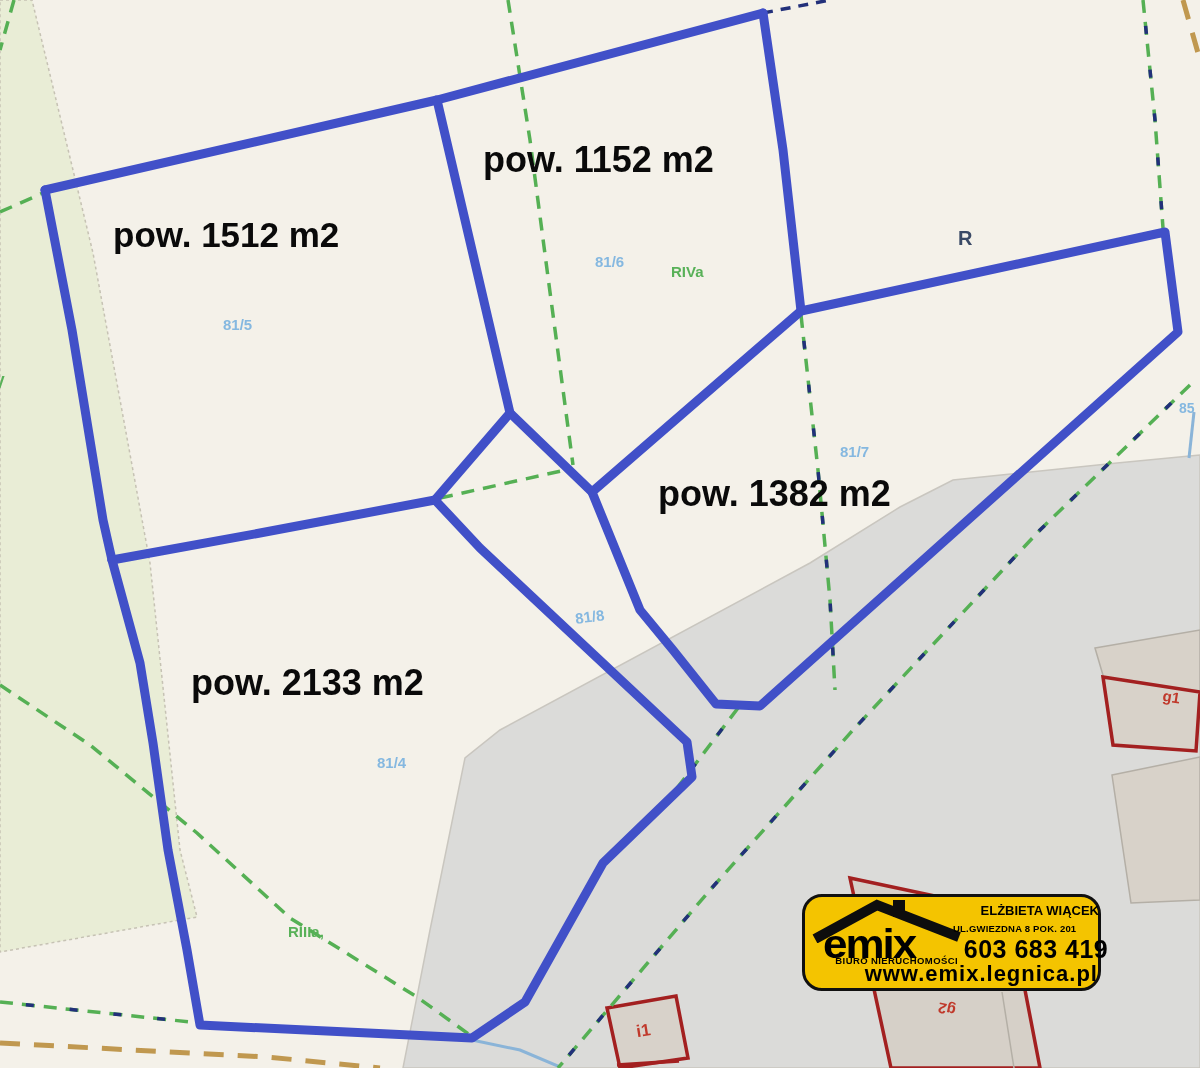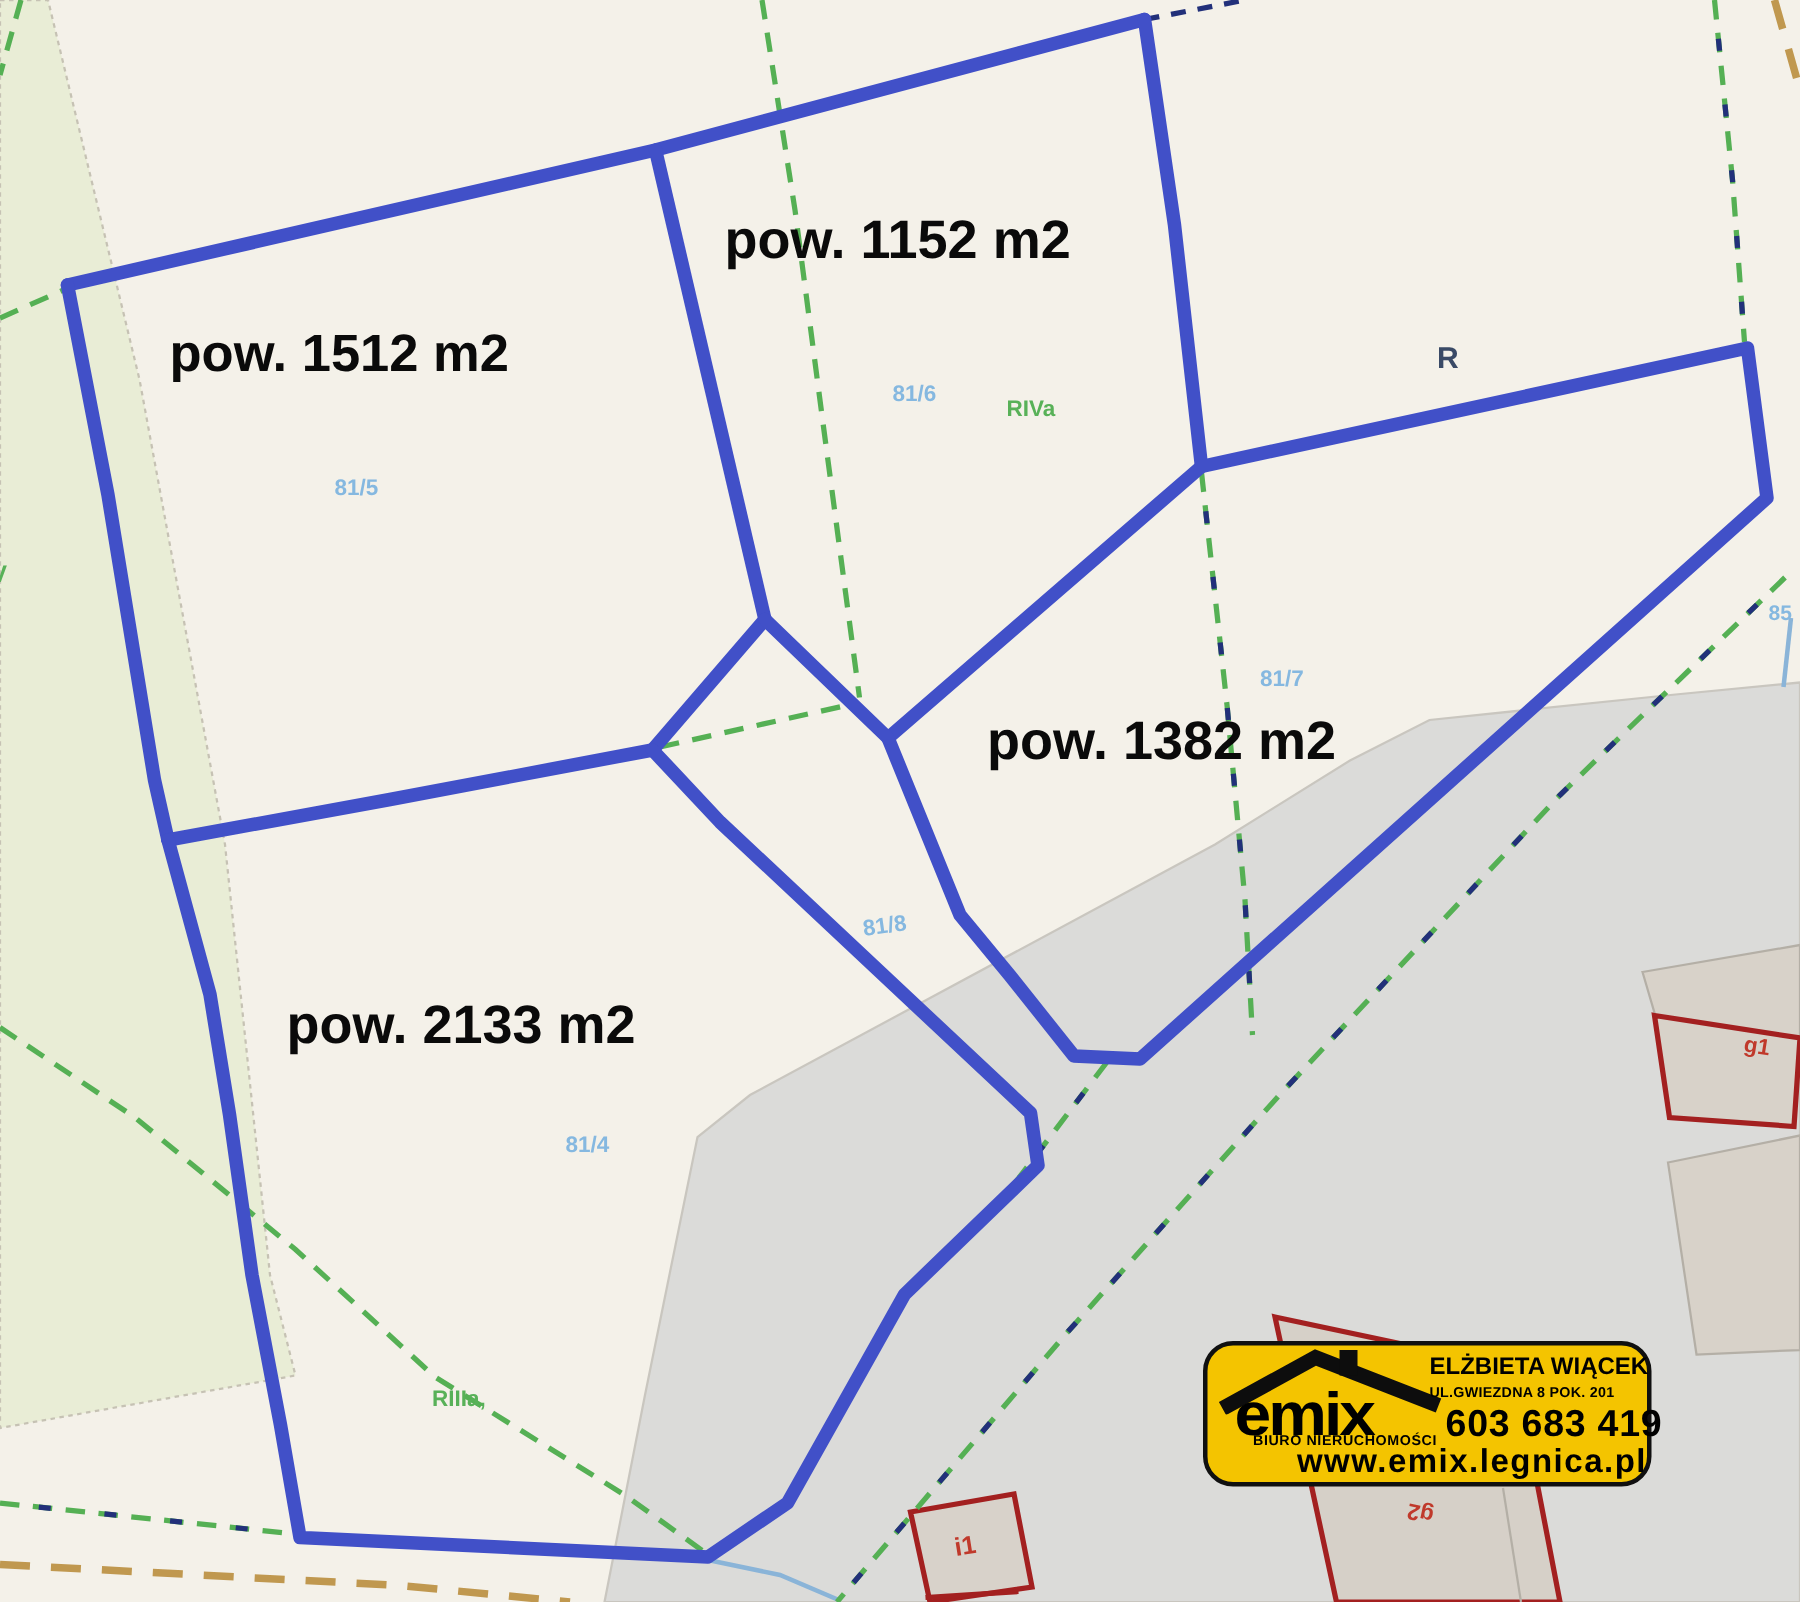--- a/index.html
+++ b/index.html
@@ -22,22 +22,22 @@
   #logo .roof{position:absolute;left:2px;top:0px;}
   #logo .brand{
     position:absolute;left:18px;top:22px;font-size:44px;font-weight:bold;
     letter-spacing:-2px;color:#000;transform:scaleY(0.92);
   }
   #logo .tagline{
     position:absolute;left:5px;top:58px;width:148px;text-align:right;
     font-size:9.5px;font-weight:bold;letter-spacing:0.4px;color:#000;white-space:nowrap;
   }
   #logo .agent{
-    position:absolute;left:148px;top:6px;width:146px;text-align:left;
-    font-size:16px;font-weight:bold;color:#000;white-space:nowrap;
+    position:absolute;left:148px;top:6px;width:146px;text-align:right;
+    font-size:13px;font-weight:bold;color:#000;white-space:nowrap;
   }
   #logo .address{
     position:absolute;left:148px;top:26px;width:146px;text-align:left;
     font-size:9.5px;font-weight:bold;letter-spacing:0.2px;color:#000;white-space:nowrap;
   }
   #logo .phone{
     position:absolute;left:146px;top:38px;width:150px;text-align:center;
     font-size:25px;font-weight:bold;letter-spacing:0.5px;color:#000;white-space:nowrap;margin-left:10px;
   }
   #logo .website{

